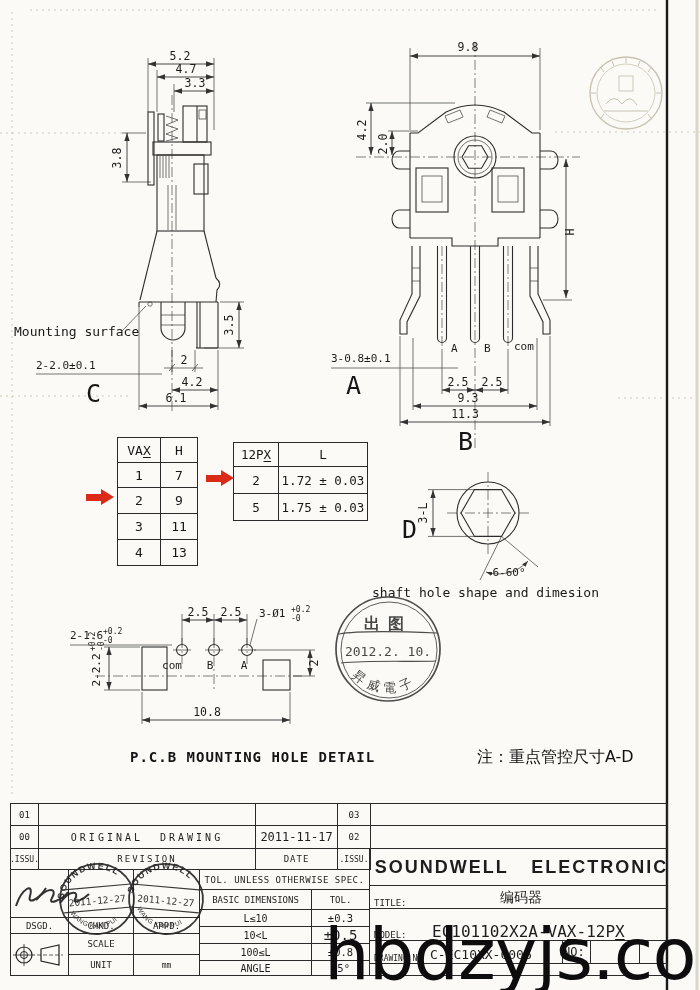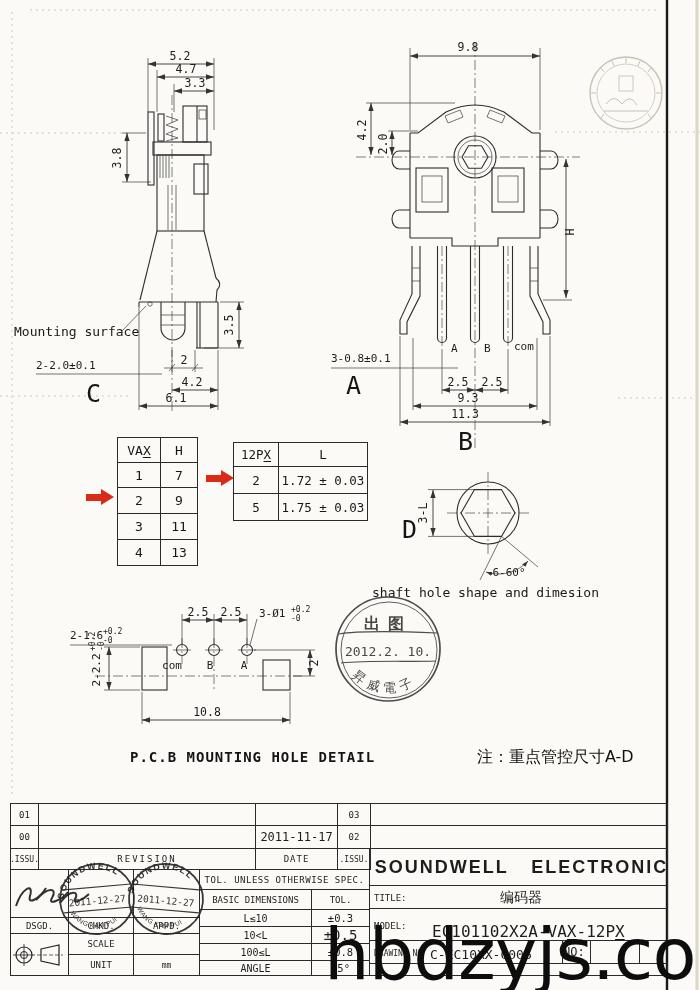--- a/index.html
+++ b/index.html
@@ -5,21 +5,21 @@
   html,body{margin:0;padding:0;}
   body{width:700px;height:990px;position:relative;background:#fbfaf6;overflow:hidden;
        font-family:"DejaVu Sans Mono", monospace;color:#1d1d1d;}
   svg{position:absolute;left:0;top:0;}
   #svg-draw{z-index:1;}
   .tb{position:absolute;left:10px;top:803px;width:622px;height:173px;z-index:2;}
   .cell{position:absolute;border:1px solid #2b2b2b;box-sizing:border-box;display:flex;
         align-items:center;justify-content:center;overflow:hidden;white-space:nowrap;}
   .lbl{font-size:9px;}
   .sm{font-size:8px;}
-  .cell.top-left{justify-content:flex-start;align-items:center;padding:2px 0 0 4px;}
+  .cell.top-left{justify-content:flex-start;align-items:flex-end;padding:2px 0 0 4px;}
   .u{text-decoration:underline;text-underline-offset:2px;}
   .dtable{position:absolute;border-collapse:collapse;z-index:2;background:transparent;}
   .dtable td,.dtable th{border:1.6px solid #2a2a2a;text-align:center;
         font-family:"DejaVu Sans Mono",monospace;font-weight:normal;color:#171717;}
   #vax-table{left:117px;top:437px;}
   #vax-table td,#vax-table th{font-size:13px;}
   #px-table{left:233px;top:442px;border-radius:22px;}
   #px-table td,#px-table th{font-size:12.5px;}
   .red-arrow{position:absolute;display:flex;align-items:center;z-index:3;}
   .red-arrow .shaft{width:15px;height:7px;background:#da2a18;}
@@ -376,20 +376,21 @@
 </div>
 
 <div class="tb">
 
   <div class="cell lbl" style="left:0;top:0;width:29px;height:23px">01</div>
   <div class="cell lbl" style="left:28px;top:0;width:218px;height:23px"></div>
   <div class="cell lbl" style="left:245px;top:0;width:83px;height:23px"></div>
   <div class="cell lbl" style="left:327px;top:0;width:34px;height:23px">03</div>
   <div class="cell" style="left:360px;top:0;width:298px;height:23px"></div>
   <div class="cell lbl" style="left:0;top:22px;width:29px;height:24px">00</div>
+  <div class="cell" style="left:28px;top:22px;width:218px;height:24px;font-size:10px;letter-spacing:3px;word-spacing:8px">ORIGINAL DRAWING</div>
   <div class="cell" style="left:245px;top:22px;width:83px;height:24px;font-size:12px">2011-11-17</div>
   <div class="cell lbl" style="left:327px;top:22px;width:34px;height:24px">02</div>
   <div class="cell" style="left:360px;top:22px;width:298px;height:24px"></div>
 
   <div class="cell sm" style="left:0;top:45px;width:29px;height:22px">.ISSU.</div>
   <div class="cell lbl" style="left:28px;top:45px;width:218px;height:22px;letter-spacing:2px">REVISION</div>
   <div class="cell lbl" style="left:245px;top:45px;width:83px;height:22px;letter-spacing:1px">DATE</div>
   <div class="cell sm" style="left:327px;top:45px;width:34px;height:22px">.ISSU.</div>
 
   <div class="cell" style="left:0;top:66px;width:59px;height:49px"></div>

